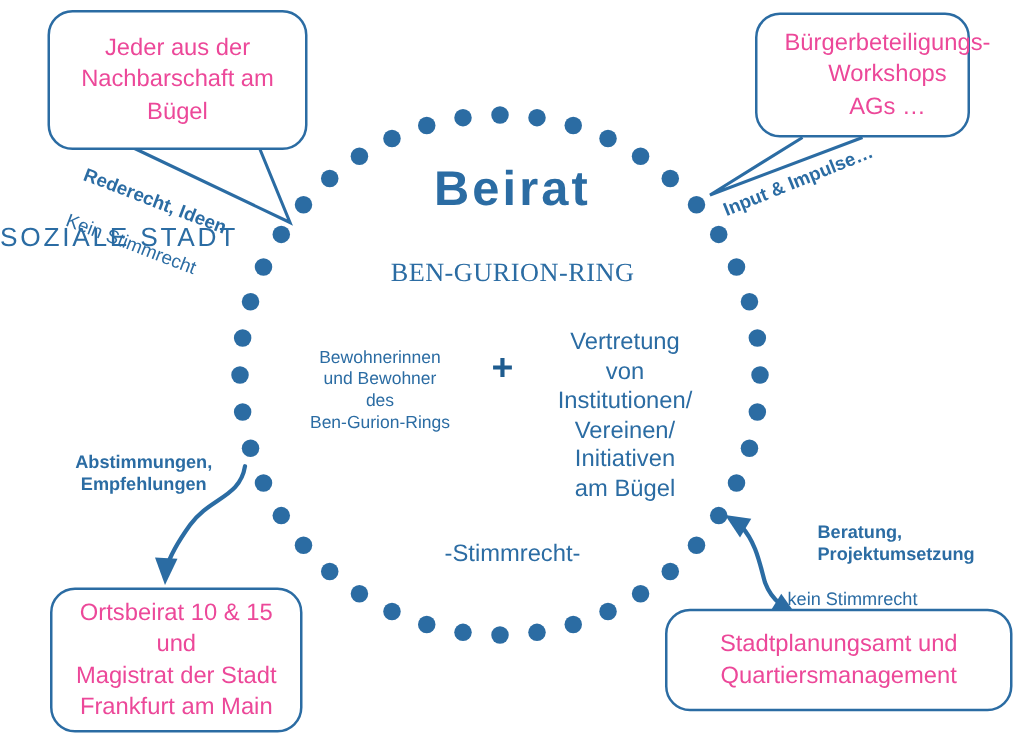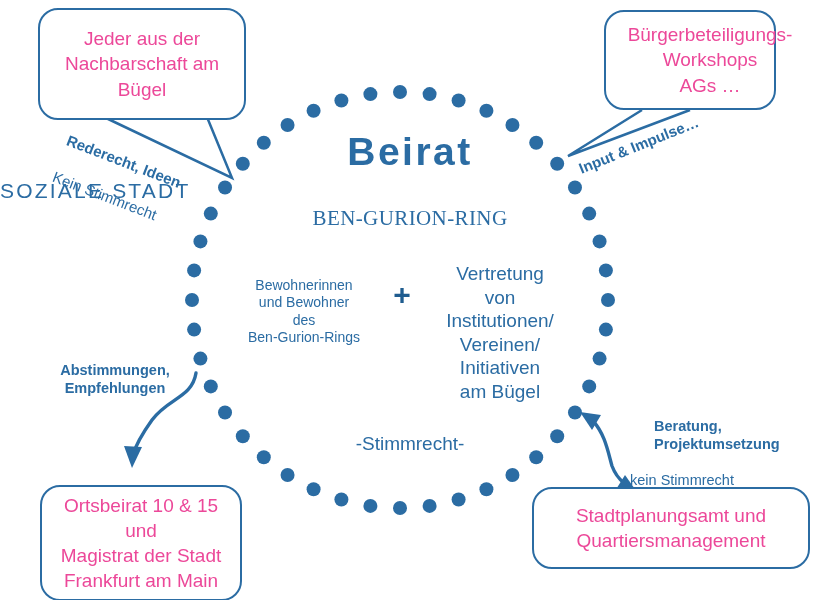--- a/index.html
+++ b/index.html
@@ -48,21 +48,21 @@
     align-items: center;
     justify-content: center;
     text-align: center;
     line-height: 1.32;
     white-space: pre-line;
     font-size: 19px;
   }
 
   #bubble-neighbourhood { left: 38px;  top: 8px;   width: 208px; height: 112px; }
   #bubble-workshops     { left: 604px; top: 10px;  width: 172px; height: 100px; padding-left: 40px; }
-  #bubble-ortsbeirat    { left: 40px;  top: 470px; width: 202px; height: 116px; margin-top: 15px; }
+  #bubble-ortsbeirat    { left: 40px;  top: 470px; width: 202px; height: 116px; }
   #bubble-stadtplanung  { left: 532px; top: 487px; width: 278px; height: 82px;  }
 
   
   #heading-main {
     left: 0; right: 0; top: 128px;
     font-size: 39px;
     font-weight: bold;
     letter-spacing: 2.5px;
     color: #2b6ca3;
     text-align: center;

